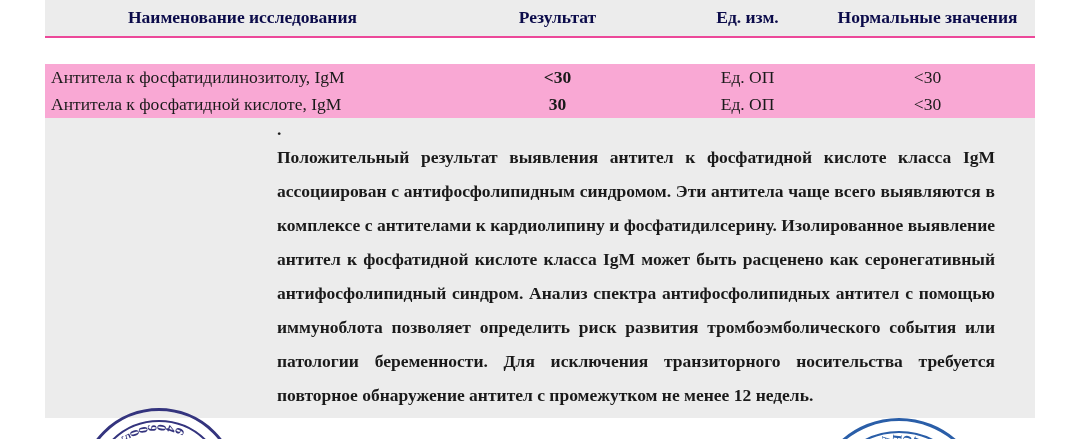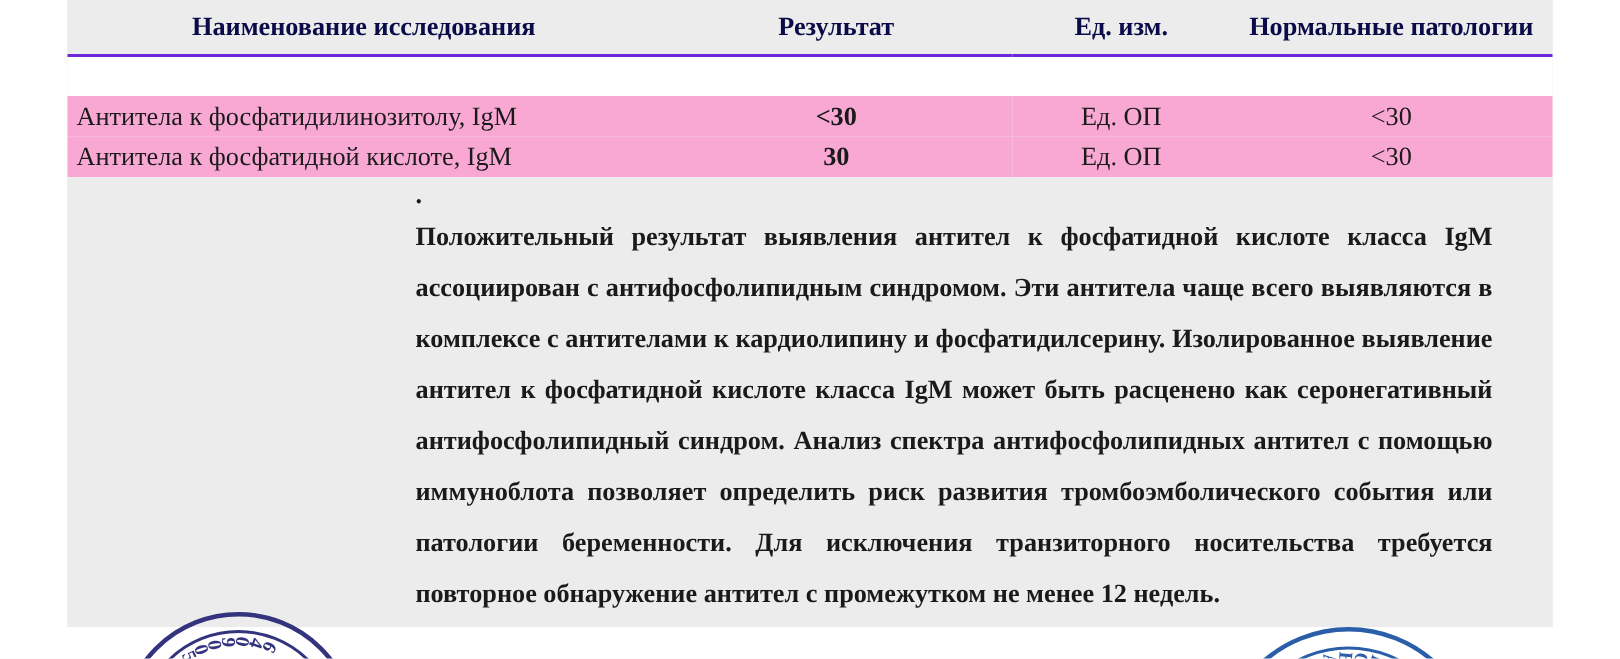--- a/index.html
+++ b/index.html
@@ -36,21 +36,21 @@
   .report-table col.c4 { width: 215px; }
 
   .head-row th {
     font-family: "Liberation Serif", serif;
     font-weight: bold;
     font-size: 17.5px;
     color: #0b0b4a;
     padding: 7px 4px 8px 4px;
     text-align: center;
     background: #ececec;
-    border-bottom: 2px solid #6d28d9;
+    border-bottom: 2px solid #ec4899;
     white-space: nowrap;
   }
   .head-row th.name-col {
     text-align: center;
   }
   .spacer-row td {
     height: 26px;
     background: #ffffff;
     border: none;
     padding: 0;
@@ -188,21 +188,21 @@
       <col class="c1">
         <col class="c2">
         <col class="c3">
         <col class="c4">
     </colgroup>
     <thead>
       <tr class="head-row">
         <th class="name-col">Наименование исследования</th>
         <th>Результат</th>
         <th>Ед. изм.</th>
-        <th>Нормальные патологии</th>
+        <th>Нормальные значения</th>
       </tr>
     </thead>
     <tbody>
       <tr class="spacer-row">
         <td colspan="4"></td>
       </tr>
 
       <tr class="data-row">
         <td class="name">Антитела к фосфатидилинозитолу, IgM</td>
         <td class="result">&lt;30</td>

